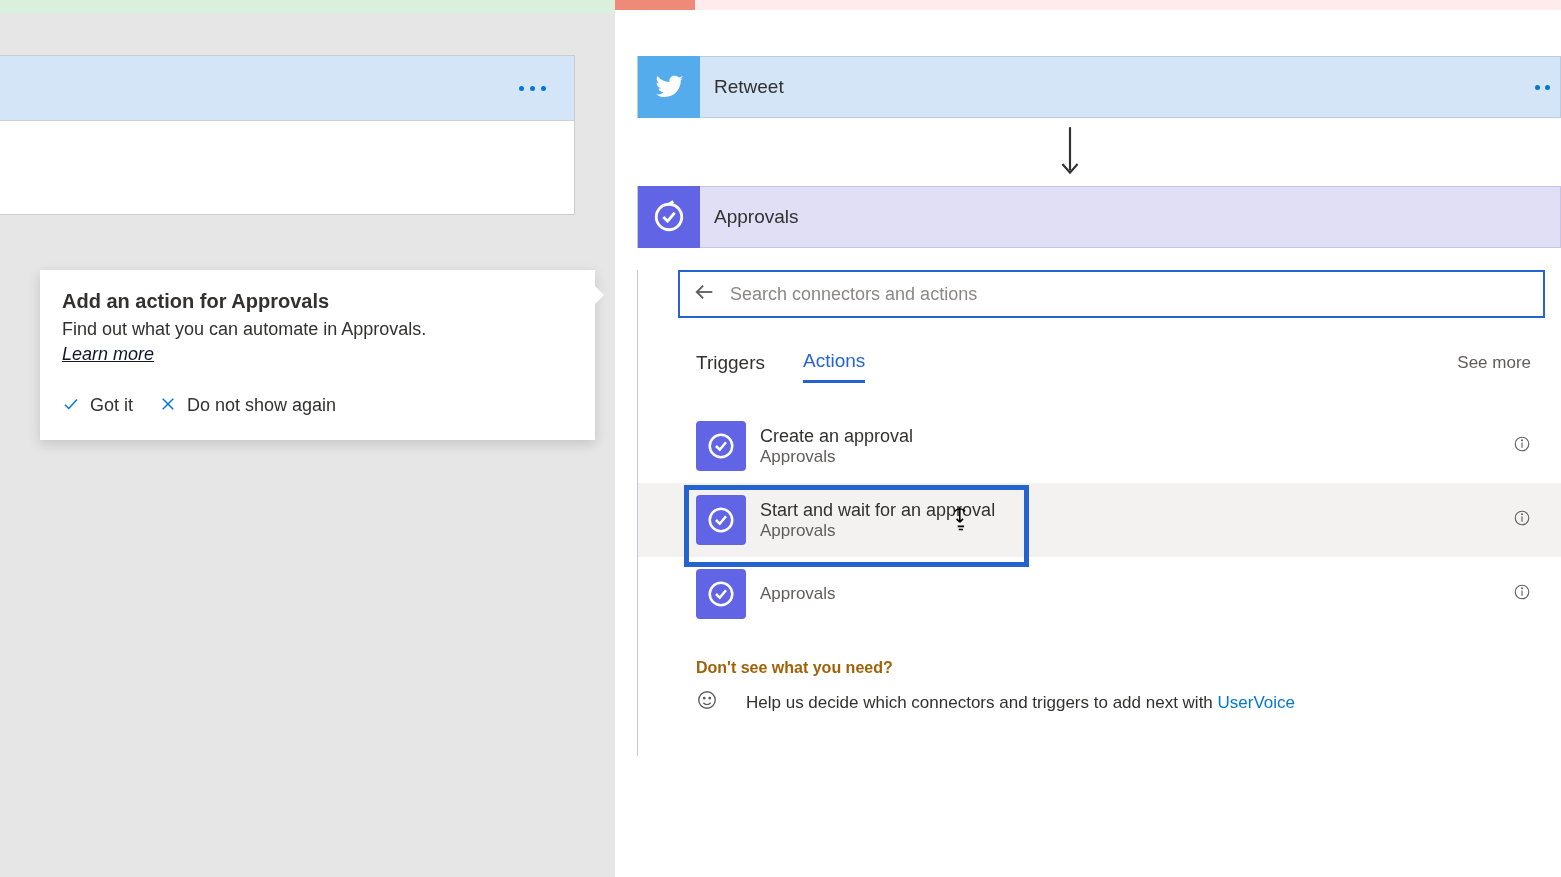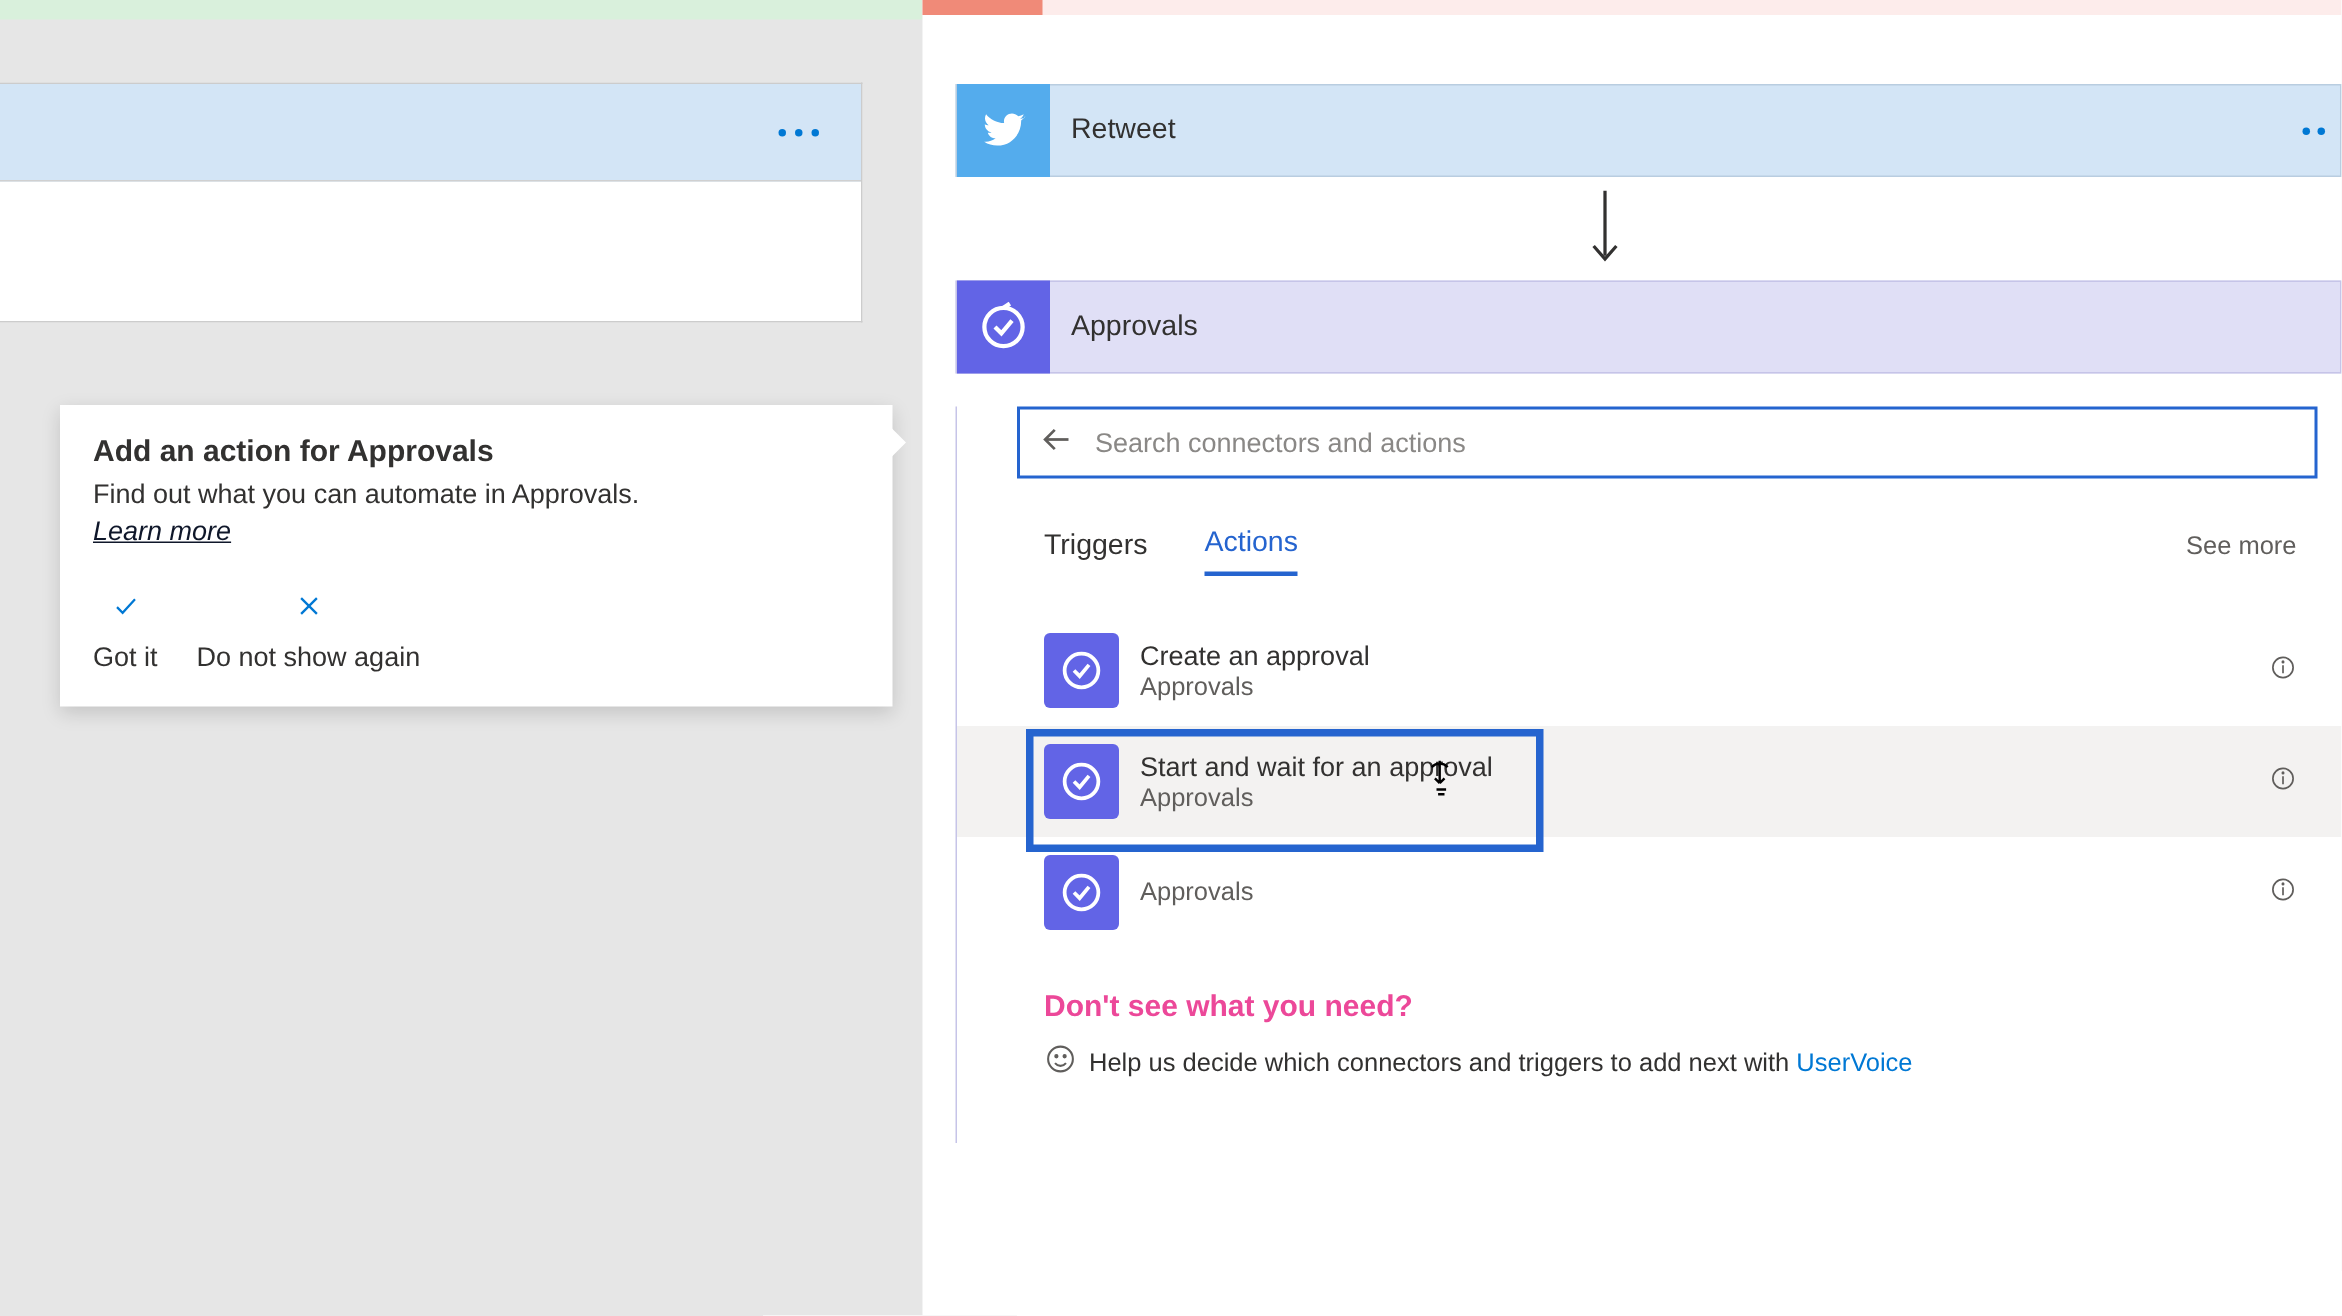--- a/index.html
+++ b/index.html
@@ -93,26 +93,24 @@
     font-style: italic;
   }
   .tooltip-actions {
     margin-top: 30px;
     display: flex;
     gap: 26px;
     align-items: center;
   }
   .tooltip-action {
     display: flex;
-    align-items: center;
     gap: 10px;
     font-size: 18px;
     color: #323130;
     cursor: pointer;
-    flex-direction: column;
   }
   .tooltip-action svg { width: 18px; height: 18px; }
   
   .right-pane {
     position: absolute;
     left: 615px;
     top: 0;
     width: 946px;
     height: 877px;
     background: #ffffff;
@@ -255,29 +253,29 @@
     height: 82px;
     top: 2px;
     pointer-events: none;
   }
   .action-wrapper { position: relative; }
   
   .footer-text {
     margin: 28px 30px 0 58px;
   }
   .footer-q {
-    font-size: 20px;
+    font-size: 16px;
     font-weight: 600;
-    color: #ec4899;
+    color: #a16207;
     margin-bottom: 12px;
   }
   .footer-line {
     display: flex;
     align-items: center;
-    gap: 8px;
+    gap: 28px;
     font-size: 17px;
     color: #323130;
   }
   .footer-line a { color: #0078d4; text-decoration: none; }
   .smiley svg { width: 22px; height: 22px; }
   
   .cursor {
     position: absolute;
     left: 950px;
     top: 505px;

